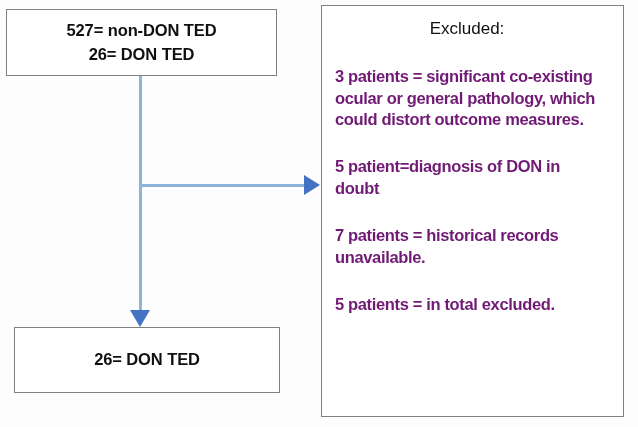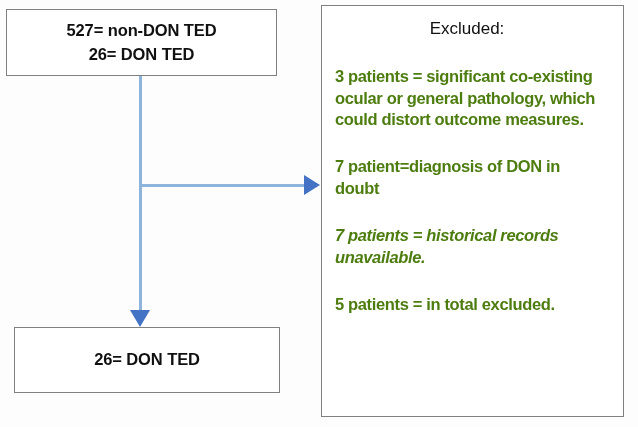--- a/index.html
+++ b/index.html
@@ -68,30 +68,30 @@
   #panel-excluded .panel-title {
     text-align: center;
     font-size: 17px;
     color: #101010;
     line-height: 1.3;
     margin-top: 2px;
   }
   #panel-excluded .reason {
     font-size: 16.5px;
     font-weight: bold;
-    color: #4d7c0f;
+    color: #701a75;
     line-height: 1.30;
     letter-spacing: -0.35px;
     margin-top: 26px;
   }
   #panel-excluded .reason:first-of-type {
     margin-top: 28px;
   }
   #reason-doubt { margin-top: 30px; }
-  #reason-records { margin-top: 30px; font-style: italic; }
+  #reason-records { margin-top: 30px; }
   #reason-total { margin-top: 30px; }
 
   
   .connector {
     position: absolute;
     background: #8EB4DC;
   }
   #connector-vertical {
     left: 139px;
     top: 76px;
@@ -139,18 +139,18 @@
   <div class="arrowhead" id="arrowhead-down"></div>
   <div class="arrowhead" id="arrowhead-right"></div>
 
   <div class="flow-box" id="box-cohort-included">
     <div class="line">26= DON TED</div>
   </div>
 
   <div id="panel-excluded">
     <div class="panel-title">Excluded:</div>
     <div class="reason" id="reason-pathology">3 patients = significant co-existing ocular or general pathology, which could distort outcome measures.</div>
-    <div class="reason" id="reason-doubt">7 patient=diagnosis of DON in doubt</div>
+    <div class="reason" id="reason-doubt">5 patient=diagnosis of DON in doubt</div>
     <div class="reason" id="reason-records">7 patients = historical records unavailable.</div>
     <div class="reason" id="reason-total">5 patients = in total excluded.</div>
   </div>
 
 </div>
 
 </body></html>

